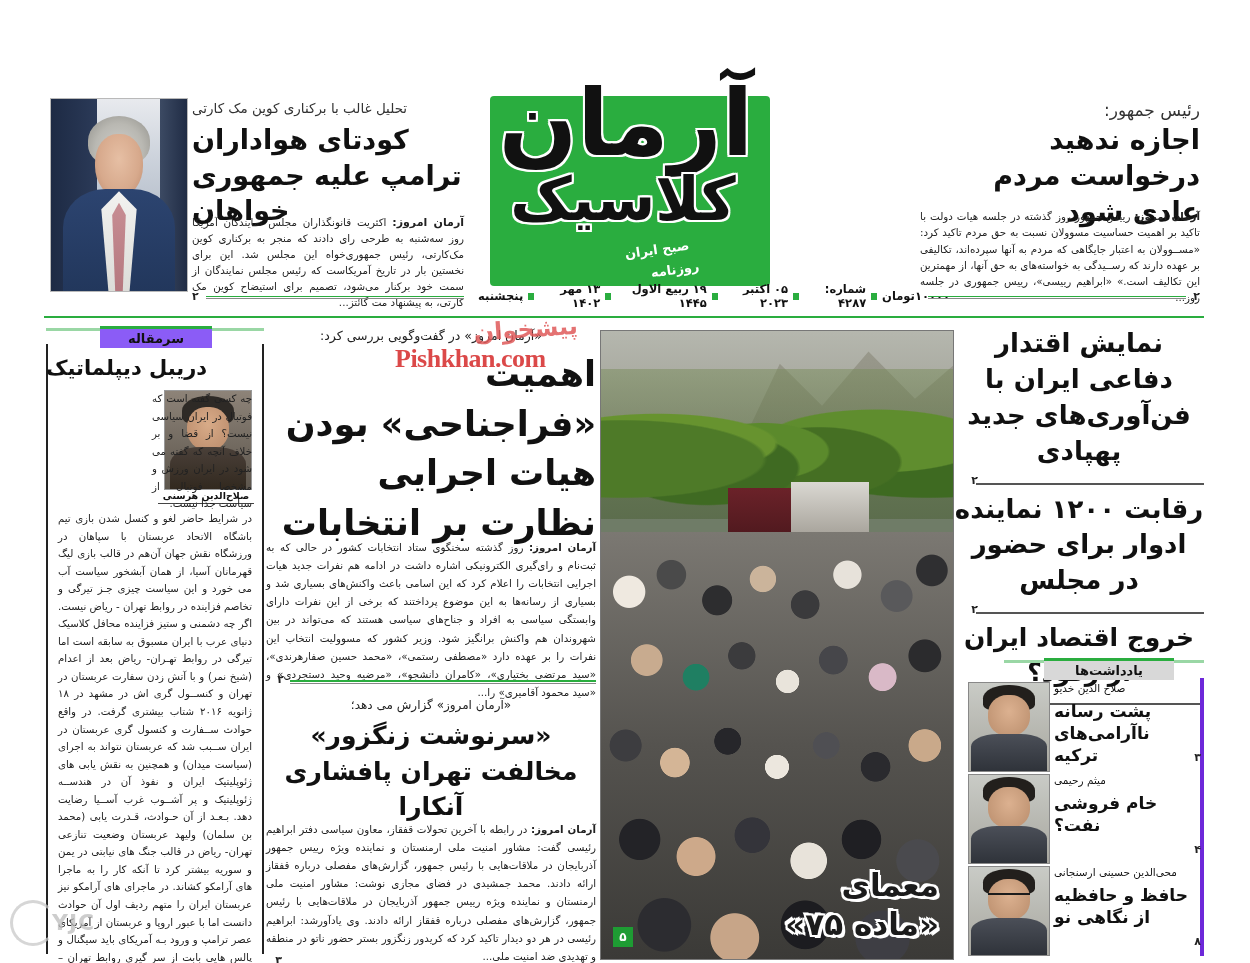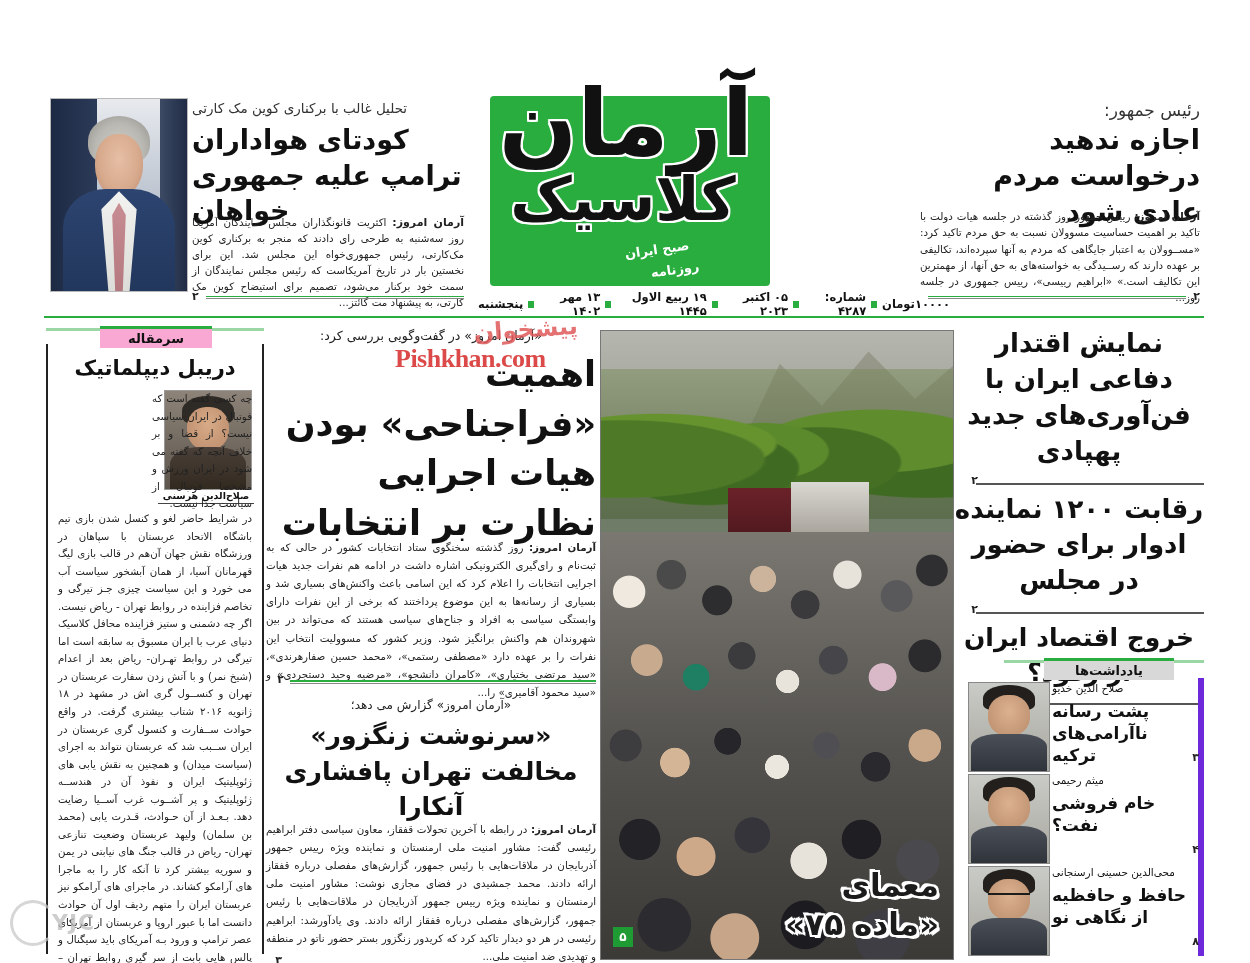--- a/index.html
+++ b/index.html
@@ -45,21 +45,21 @@
     font-weight:bold;
   }
   .mast-tag2{
     position:absolute;right:28px;top:216px;width:150px;
     font-size:13px;color:#fff;text-align:center;
     transform:rotate(-8deg);
     font-weight:bold;
   }
 
   .dateline{
-    position:absolute;left:478px;top:294px;width:472px;height:20px;
+    position:absolute;left:478px;top:286px;width:472px;height:20px;
     display:flex;flex-direction:row-reverse;align-items:center;justify-content:center;
     gap:5px;font-size:11.5px;font-weight:bold;color:#111;direction:rtl;
   }
   .dot{display:inline-block;width:7px;height:7px;background:#2aad3f;}
 
   
   .tl-photo{
     position:absolute;left:50px;top:98px;width:136px;height:192px;
     border:1px solid #b9b9b9;overflow:hidden;background:#46536b;
   }
@@ -100,33 +100,33 @@
   .tr2-page{position:absolute;right:50px;top:290px;font-size:11px;font-weight:bold;color:#222;}
   .tr2-rule{position:absolute;right:64px;top:296px;width:258px;height:1px;background:#2aad3f;}
   .tr2-rule2{position:absolute;right:64px;top:298px;width:258px;height:1px;background:#888;}
 
   .band-sep{position:absolute;left:44px;top:316px;width:1160px;height:2px;background:#2aad3f;}
 
   
   .edcol{position:absolute;left:46px;top:326px;width:218px;height:630px;}
   .ed-badge{
     position:absolute;left:54px;top:0px;width:112px;height:19px;
-    background:#f9a8d4;border-top:3px solid #2aad3f;
+    background:#8b5cf6;border-top:3px solid #2aad3f;
     display:flex;align-items:center;justify-content:center;
     font-size:13px;font-weight:bold;color:#111;
   }
   .ed-badge-linel{position:absolute;left:0px;top:2px;width:56px;height:3px;background:#9ad7a5;}
   .ed-badge-liner{position:absolute;left:166px;top:2px;width:52px;height:3px;background:#9ad7a5;}
   .ed-box{
     position:absolute;left:0px;top:18px;width:218px;height:610px;
     border-right:2px solid #222;border-left:2px solid #222;
     box-sizing:border-box;
   }
   .ed-title{
-    position:absolute;left:0;top:30px;width:218px;text-align:center;
+    position:absolute;left:0;top:30px;width:218px;text-align:left;
     font-size:21px;font-weight:bold;color:#111;direction:rtl;
   }
   .ed-photo{
     position:absolute;left:118px;top:64px;width:86px;height:98px;
     border:1px solid #999;background:#6b6158;overflow:hidden;
   }
   .ed-author{
     position:absolute;left:112px;top:164px;width:96px;text-align:center;
     font-size:9.5px;font-weight:bold;color:#111;direction:rtl;
     border-bottom:1px solid #444;padding-bottom:2px;
@@ -211,21 +211,21 @@
   .notes-badge{
     position:absolute;right:30px;top:0;width:130px;height:19px;background:#d8d8d8;
     border-top:3px solid #2aad3f;
     display:flex;align-items:center;justify-content:center;
     font-size:13px;font-weight:bold;color:#111;
   }
   .notes-bl{position:absolute;right:160px;top:2px;width:40px;height:3px;background:#9ad7a5;}
   .notes-br{position:absolute;right:0px;top:2px;width:30px;height:3px;background:#9ad7a5;}
   .notes-box{
     position:absolute;right:0;top:20px;width:250px;height:278px;
-    border-right:6px solid #6d28d9;box-sizing:border-box;
+    border-right:4px solid #6d28d9;box-sizing:border-box;
   }
   .note{position:relative;height:92px;margin-top:0px;}
   .note .nphoto{
     position:absolute;left:14px;top:4px;width:80px;height:88px;
     border:1px solid #888;overflow:hidden;background:#7c7468;
   }
   .note .nauthor{
     position:absolute;right:12px;top:4px;width:134px;text-align:left;
     font-size:10.5px;color:#111;direction:rtl;
   }

